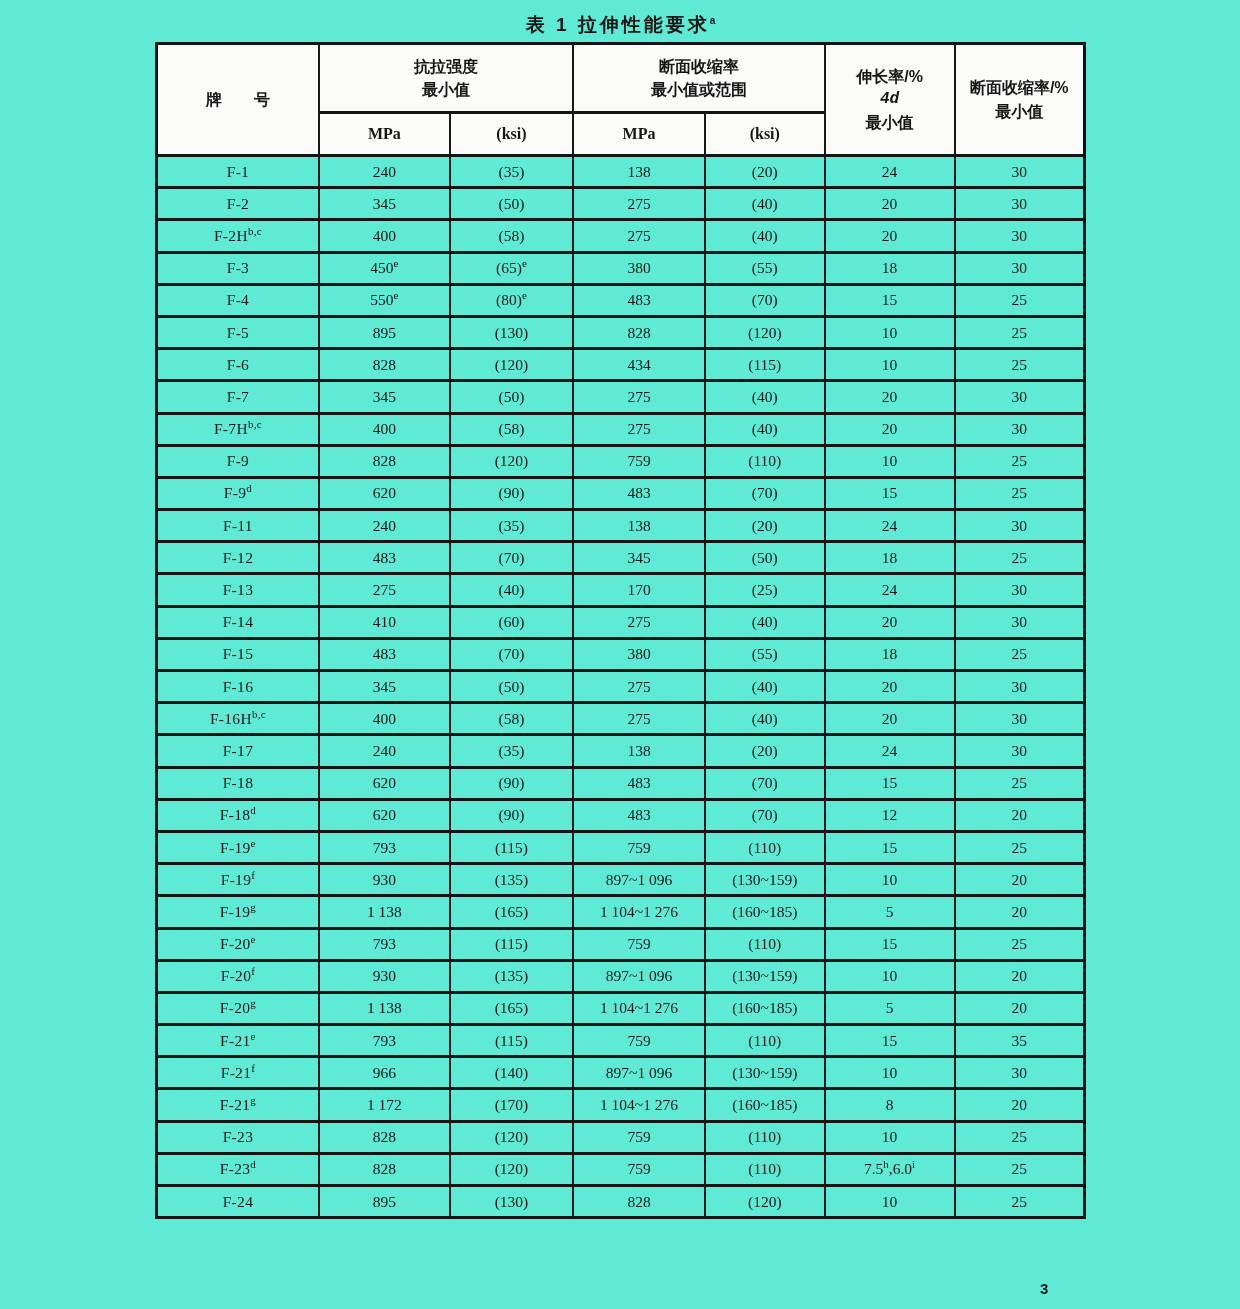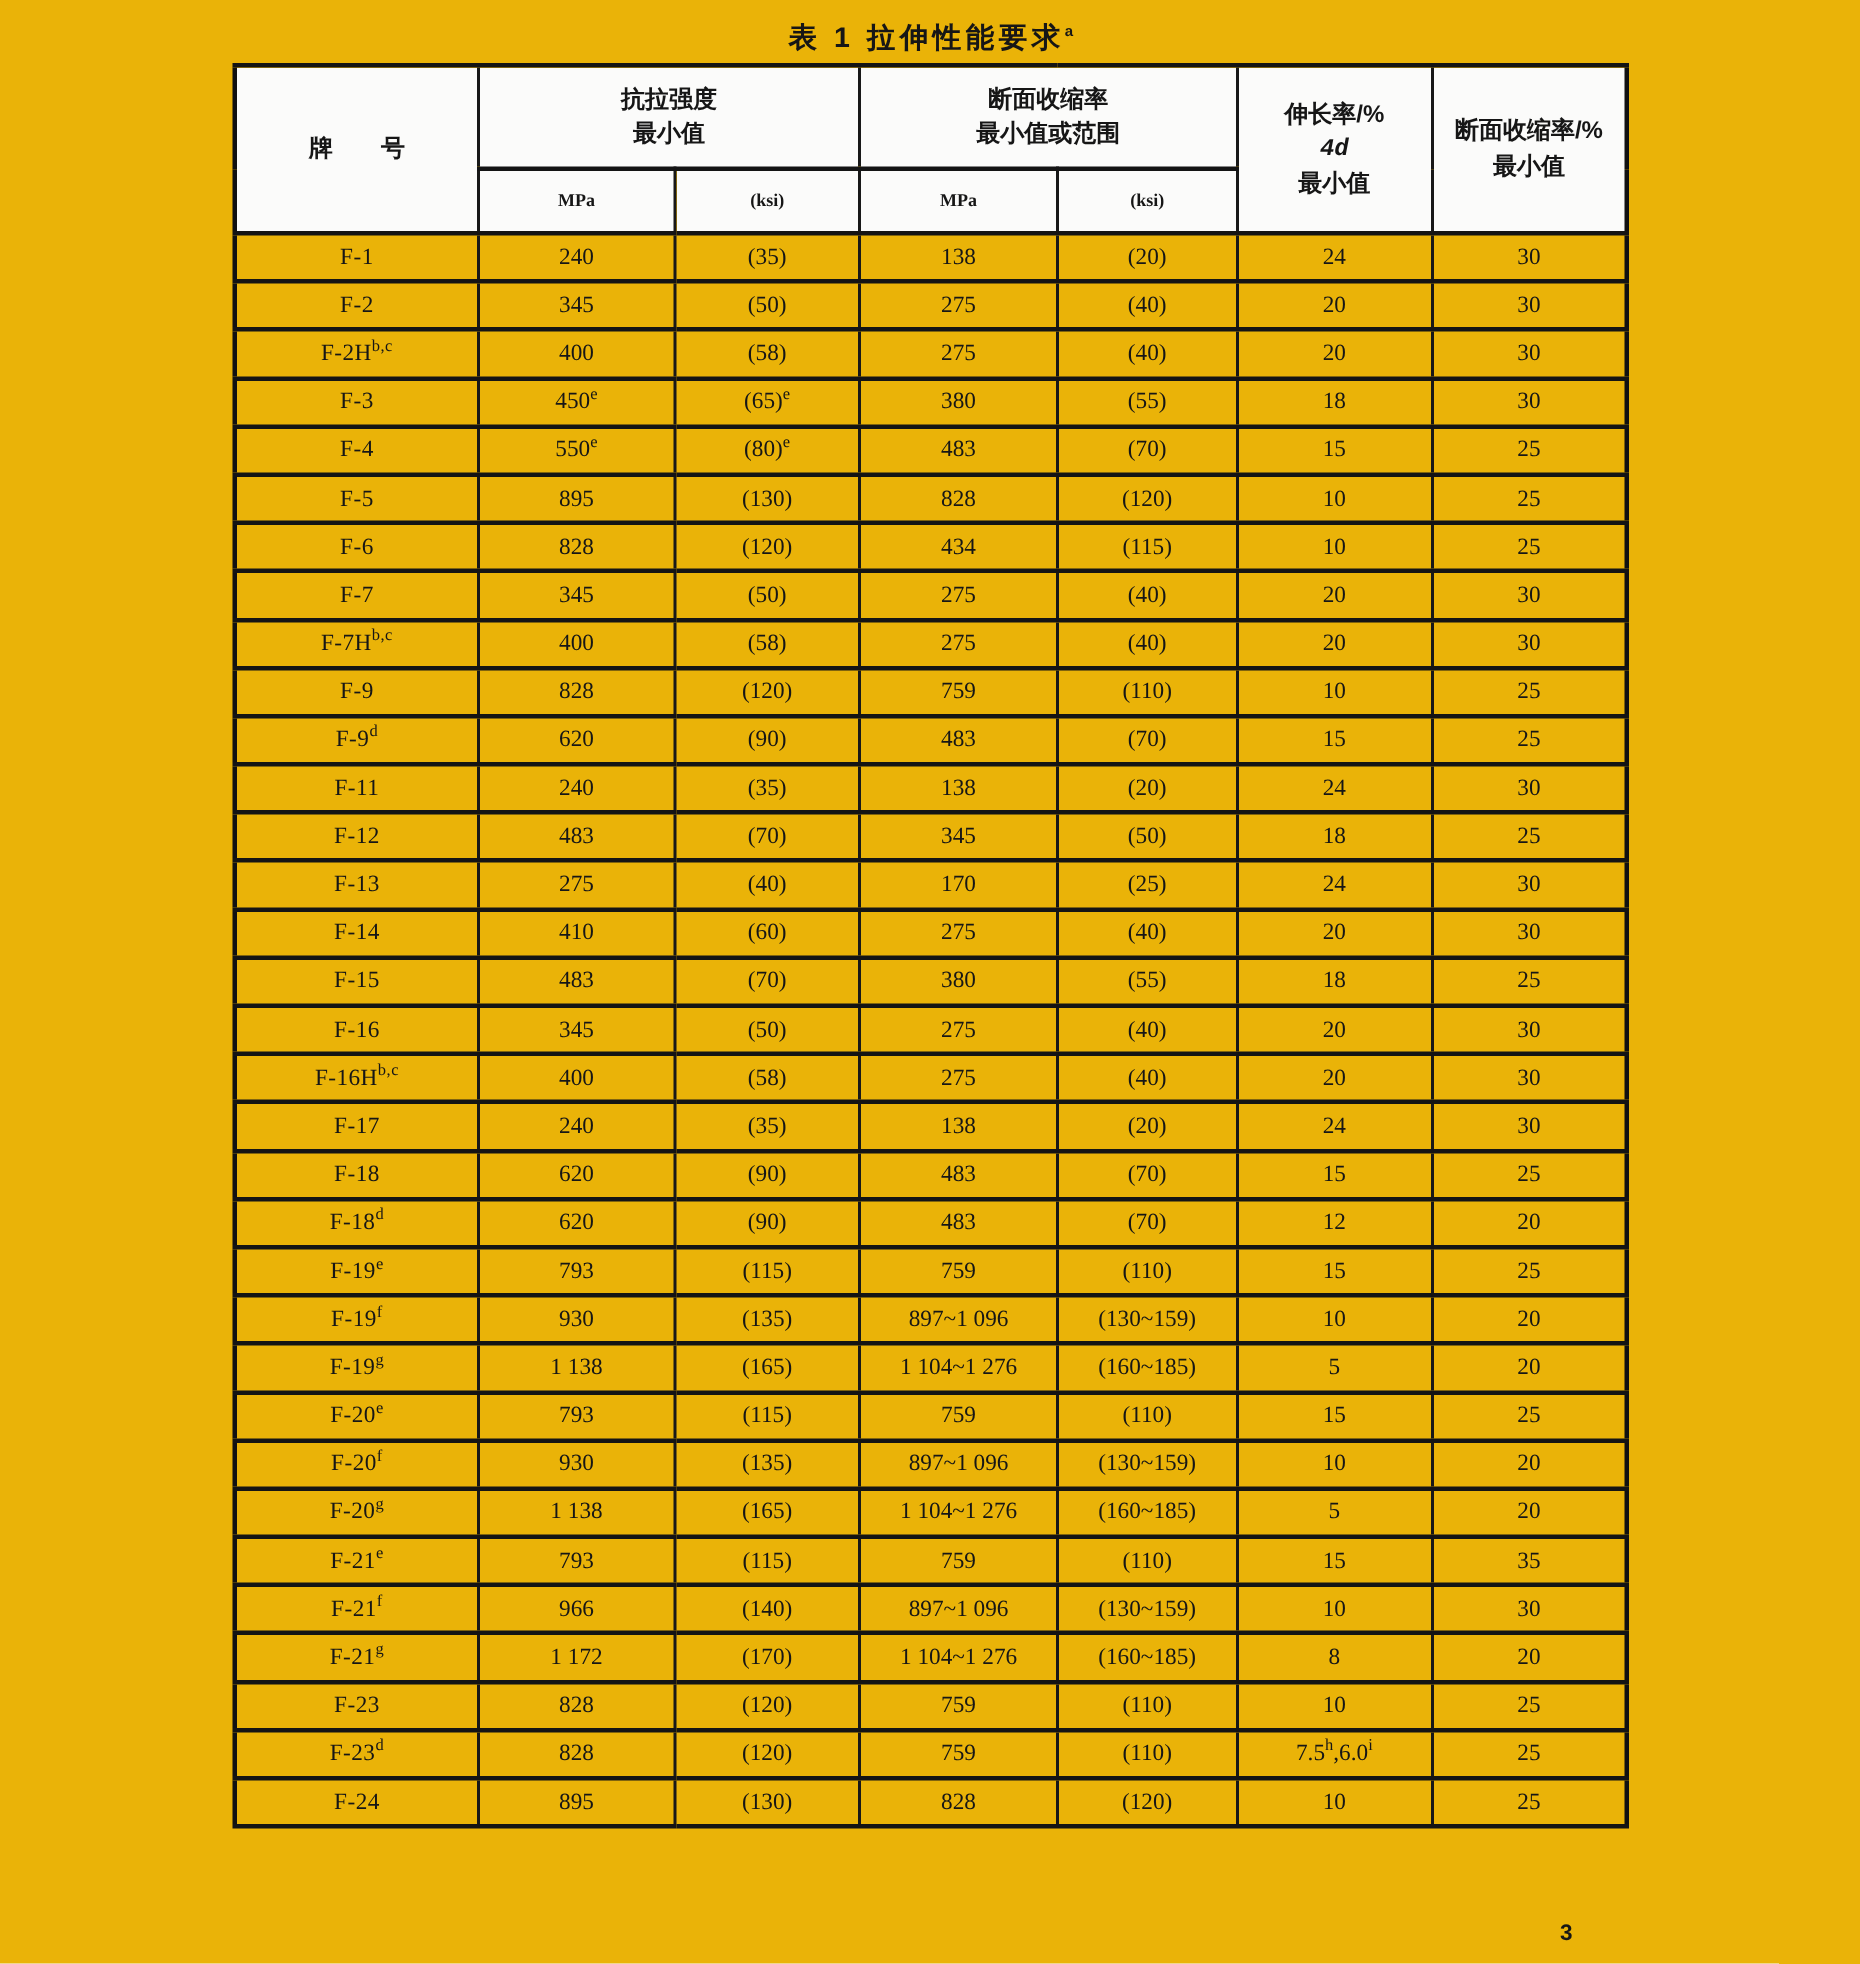--- a/index.html
+++ b/index.html
@@ -4,21 +4,21 @@
 <style>
   html, body {
     margin: 0;
     padding: 0;
     background: #f6f6f4;
   }
   .page {
     position: relative;
     width: 1240px;
     height: 1309px;
-    background: #eab308;
+    background: #5eead4;
     font-family: "Liberation Serif", "DejaVu Serif", serif;
     color: #161616;
     overflow: hidden;
   }
   .doc-title {
     position: absolute;
     top: 12px;
     left: 155px;
     width: 931px;
     text-align: center;
@@ -58,21 +58,21 @@
   thead th {
     font-family: "Liberation Sans", "DejaVu Sans", sans-serif;
     font-weight: bold;
     font-size: 16px;
     line-height: 1.45;
     background: #fbfbfa;
   }
   thead tr.units th {
     font-family: "Liberation Serif", "DejaVu Serif", serif;
     font-weight: bold;
-    font-size: 12px;
+    font-size: 16px;
     height: 40px;
   }
   thead tr.groups th { height: 66px; }
   th.tall { height: 108px; }
   .hdr-line { display: block; }
   .italic-4d { font-style: italic; font-family: Liberation Mono, monospace; font-weight: bold; }
   
   tbody td {
     height: 29.2px;
     font-size: 15.5px;

